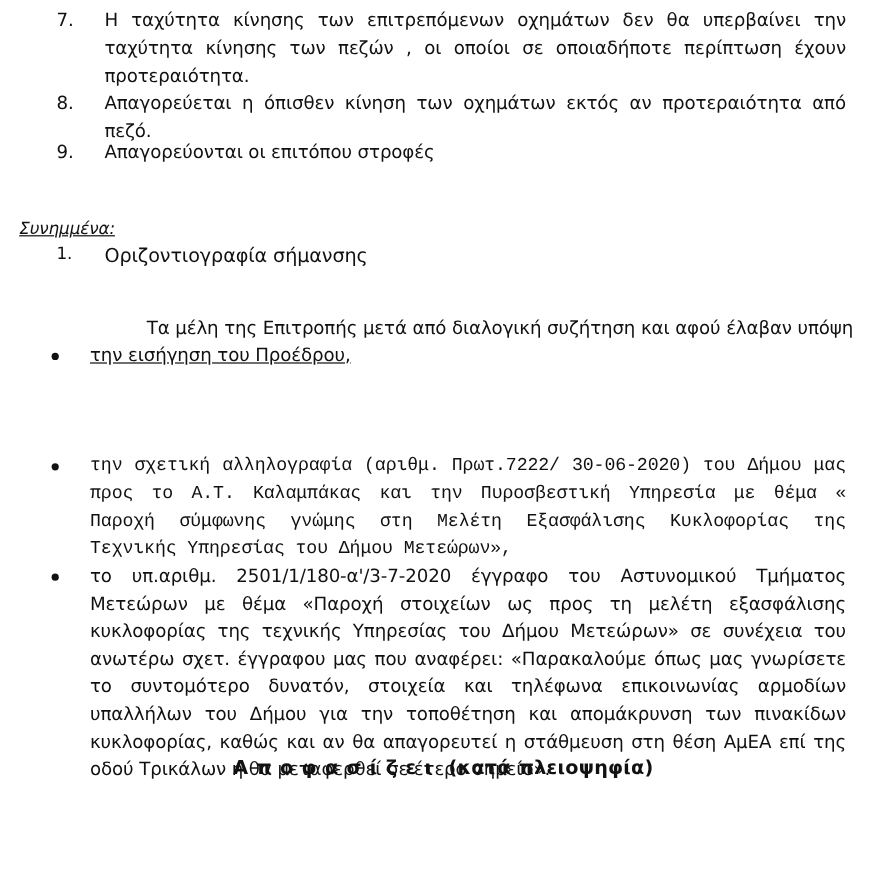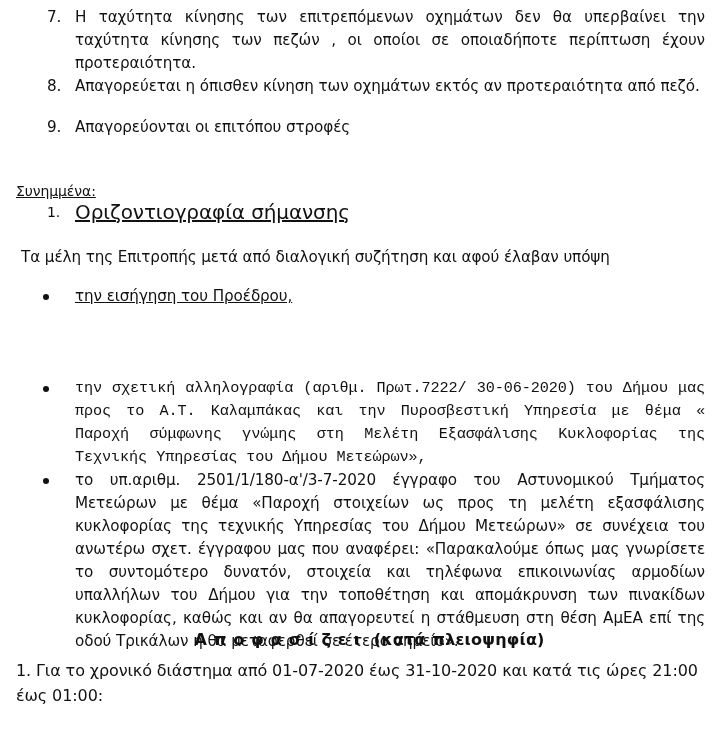--- a/index.html
+++ b/index.html
@@ -30,40 +30,40 @@
     }
     .justify {
       text-align: justify;
       text-align-last: left;
     }
     .num-item .num {
       position: absolute;
       left: 0;
     }
     .num-item .body {
-      margin-left: 28px;
+      margin-left: 40px;
     }
     .bullet-item {
       position: absolute;
       left: 43px;
       width: 662px;
     }
     .bullet-item .dot {
       position: absolute;
       left: 0;
       top: 9px;
       width: 6px;
       height: 6px;
       border-radius: 50%;
       background: #111111;
     }
     .bullet-item .body {
       margin-left: 32px;
     }
-    .underline { text-decoration: underline; }
+    .underline { text-decoration: underline; font-style: italic; }
     .heading {
       font-weight: bold;
       font-size: 16px;
       letter-spacing: 0.2px;
       word-spacing: 1px;
     }
   </style>
 </head>
 <body>
 
@@ -81,38 +81,37 @@
 
   <div class="abs txt num-item" style="left:47px; top:116px; width:658px;">
     <span class="num">9.</span>
     <div class="body">Απαγορεύονται οι επιτόπου στροφές</div>
   </div>
 
   <div class="abs txt underline" style="left:16px; top:180px; font-size:14px;">Συνημμένα:</div>
 
   <div class="abs txt num-item" style="left:47px; top:201px; width:600px;">
     <span class="num" style="font-size:14px;">1.</span>
-    <div class="body" style="font-size:20px;text-decoration:underline;">Οριζοντιογραφία  σήμανσης</div>
+    <div class="body" style="font-size:16px;">Οριζοντιογραφία  σήμανσης</div>
   </div>
 
-  <div class="abs txt" style="left:21px; top:246px; width:690px;">Τα μέλη της Επιτροπής μετά από διαλογική συζήτηση και αφού έλαβαν υπόψη</div>
+  <div class="abs txt" style="left:21px; top:262px; width:690px;text-align:right;">Τα μέλη της Επιτροπής μετά από διαλογική συζήτηση και αφού έλαβαν υπόψη</div>
 
   <div class="txt bullet-item" style="top:285px;text-decoration:underline;">
     <span class="dot"></span>
     <div class="body justify">την εισήγηση του Προέδρου,</div>
   </div>
 
 
   <div class="txt bullet-item" style="top:377px;font-family:Liberation Mono, monospace;">
     <span class="dot"></span>
     <div class="body justify">την σχετική αλληλογραφία (αριθμ. Πρωτ.7222/ 30-06-2020) του Δήμου μας προς το Α.Τ. Καλαμπάκας και την Πυροσβεστική Υπηρεσία με θέμα « Παροχή σύμφωνης γνώμης στη Μελέτη Εξασφάλισης Κυκλοφορίας της Τεχνικής Υπηρεσίας του Δήμου Μετεώρων»,</div>
   </div>
 
   <div class="txt bullet-item" style="top:469px;">
     <span class="dot"></span>
     <div class="body justify">το υπ.αριθμ. 2501/1/180-α'/3-7-2020 έγγραφο του Αστυνομικού Τμήματος Μετεώρων με θέμα «Παροχή στοιχείων ως προς τη μελέτη εξασφάλισης κυκλοφορίας της τεχνικής Υπηρεσίας του Δήμου Μετεώρων»  σε συνέχεια του ανωτέρω σχετ. έγγραφου μας που αναφέρει: «Παρακαλούμε όπως μας γνωρίσετε το συντομότερο δυνατόν, στοιχεία και τηλέφωνα επικοινωνίας αρμοδίων υπαλλήλων του Δήμου για την τοποθέτηση και απομάκρυνση των πινακίδων κυκλοφορίας, καθώς και αν θα απαγορευτεί η στάθμευση στη θέση ΑμΕΑ επί της οδού Τρικάλων ή θα μεταφερθεί σε έτερο σημείο».</div>
   </div>
 
   <div class="abs txt heading" style="left:0; width:727px; top:628px; text-align:center; white-space:pre; padding-left:6px;">Α π ο φ α σ ί ζ ε ι  (κατά πλειοψηφία)</div>
 
-  <div class="abs txt" style="left:16px; top:658px; width:690px; font-size:16px; line-height:25px;">1. Για το χρονικό διάστημα από 01-07-2020 έως 31-10-2020 και κατά τις ώρες 21:00 έως 01:00:</div>
 
 </div>
 
 </body></html>

